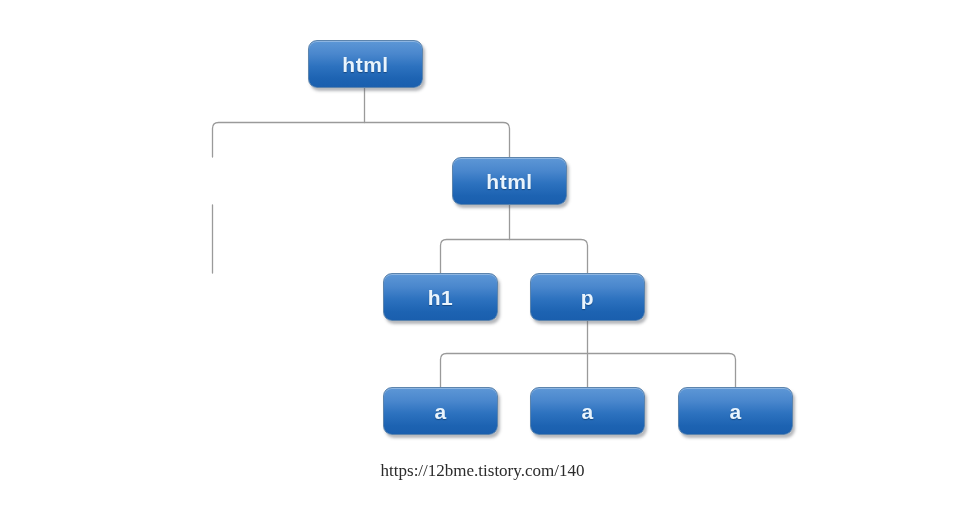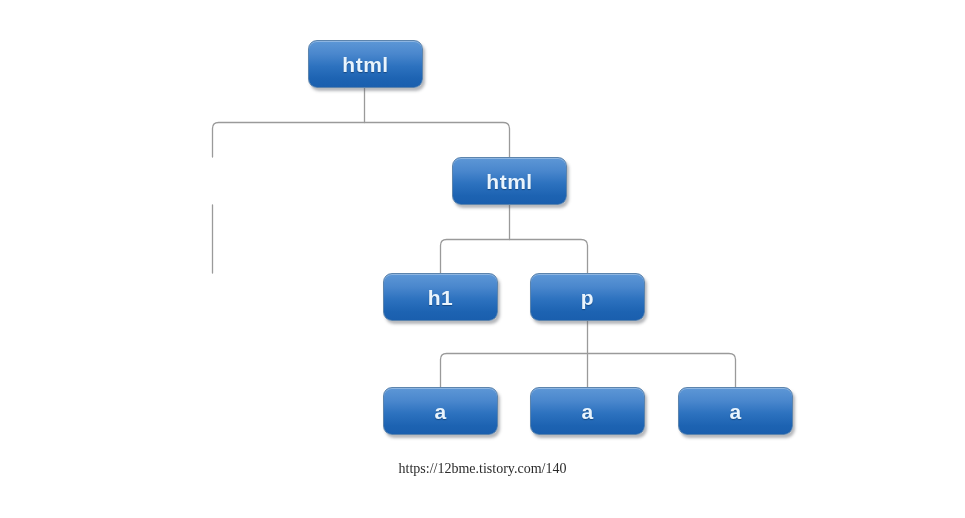--- a/index.html
+++ b/index.html
@@ -56,21 +56,21 @@
     line-height: 1;
     user-select: none;
   }
   .caption {
     position: absolute;
     left: 0;
     top: 461px;
     width: 965px;
     text-align: center;
     font-family: "Liberation Serif", serif;
-    font-size: 14px;
+    font-size: 17px;
     color: #2b2b2b;
   }
 </style>
 </head>
 <body>
 
 <div id="canvas">
 
   <svg id="connectors" viewBox="0 0 965 518" width="965" height="518" aria-hidden="true">
     <g fill="none" stroke="#9a9a9a" stroke-width="1.3" stroke-linecap="round">

